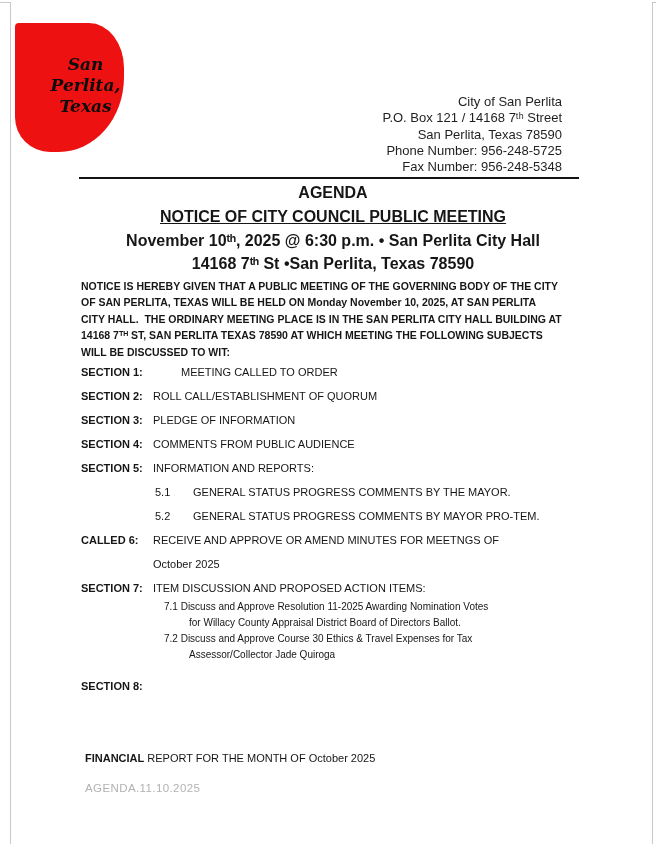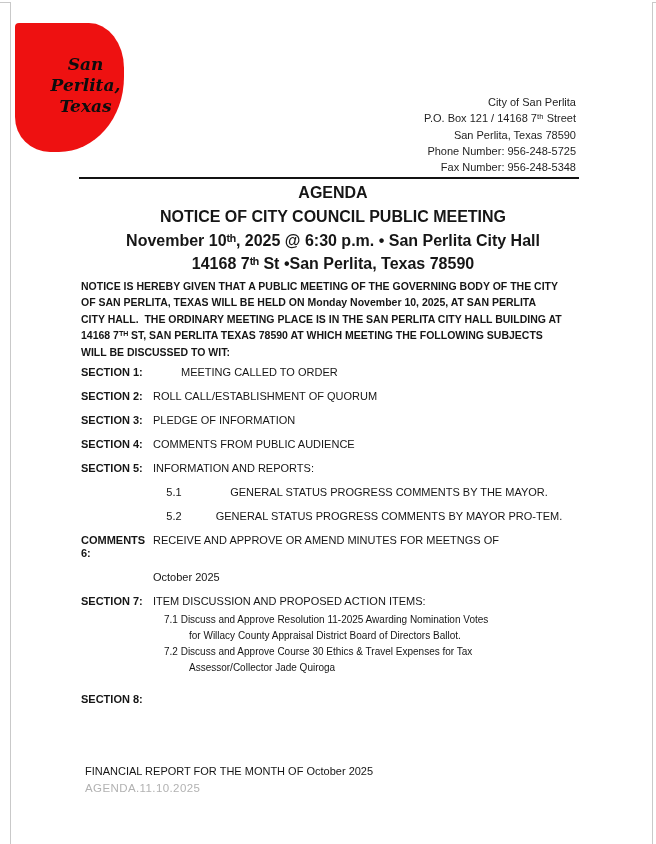--- a/index.html
+++ b/index.html
@@ -35,58 +35,58 @@
     text-align: center;
     font-family: "DejaVu Serif", "Liberation Serif", serif;
     font-style: italic;
     font-weight: bold;
     font-size: 17px;
     line-height: 21px;
     color: #0d0d0d;
   }
   
   .letterhead {
-    position: absolute; top: 92px; right: 76px;
+    position: absolute; top: 92px; right: 90px;
     text-align: right;
-    font-size: 11px;
+    font-size: 13px;
     line-height: 16.3px;
     color: #1f1f1f;
   }
   
   .rule {
     position: absolute; top: 175px; left: 68px;
     width: 500px; height: 0;
     border-top: 2px solid #131313;
   }
   
   .content {
     position: absolute; top: 177px; left: 70px;
     width: 504px;
     font-size: 11px;
     line-height: 13px;
   }
   .h { text-align: center; font-weight: bold; font-size: 16px; line-height: 13px; }
   .h-title    { margin-top: 7px; }
-  .h-notice   { margin-top: 11px; }
+  .h-notice   { margin-top: 11px; text-decoration: underline; }
   .h-datetime { margin-top: 11px; }
   .h-location { margin-top: 10px; }
   .notice-para {
     margin-top: 8px;
     width: 578px;
     font-weight: bold;
     font-size: 10.5px;
     line-height: 16.4px;
     white-space: pre-wrap;
   }
   .s-row { display: flex; margin-top: 11px; }
   .s-row.first { margin-top: 6px; gap: 28px; }
   .s-label { flex: 0 0 72px; font-weight: bold; }
   .s-text  { flex: 1; font-weight: normal; white-space: nowrap; }
-  .s-text .b { font-weight: normal; }
-  .sub-row { display: flex; margin-top: 11px; margin-left: 74px; text-align: center; }
+  .s-text .b { font-weight: bold; }
+  .sub-row { display: flex; margin-top: 11px; margin-left: 74px; }
   .sub-num { flex: 0 0 38px; }
   .sub-text { flex: 1; white-space: nowrap; }
   .actions { margin-top: 4px; margin-left: 83px; }
   .action-item {
     width: 470px;
     font-weight: normal;
     font-size: 10px;
     line-height: 16px;
     white-space: pre-wrap;
     padding-left: 25px;
@@ -163,21 +163,21 @@
     <div class="sub-row">
       <span class="sub-num">5.1</span>
       <span class="sub-text">GENERAL STATUS PROGRESS COMMENTS BY THE MAYOR.</span>
     </div>
     <div class="sub-row">
       <span class="sub-num">5.2</span>
       <span class="sub-text">GENERAL STATUS PROGRESS COMMENTS BY MAYOR PRO-TEM.</span>
     </div>
 
     <div class="s-row">
-      <span class="s-label">COMMENTS 6:</span>
+      <span class="s-label">CALLED 6:</span>
       <span class="s-text">RECEIVE AND APPROVE OR AMEND MINUTES FOR MEETNGS OF</span>
     </div>
     <div class="s-row">
       <span class="s-label"></span>
       <span class="s-text">October 2025</span>
     </div>
 
     <div class="s-row">
       <span class="s-label">SECTION 7:</span>
       <span class="s-text">ITEM DISCUSSION AND PROPOSED ACTION ITEMS:</span>

